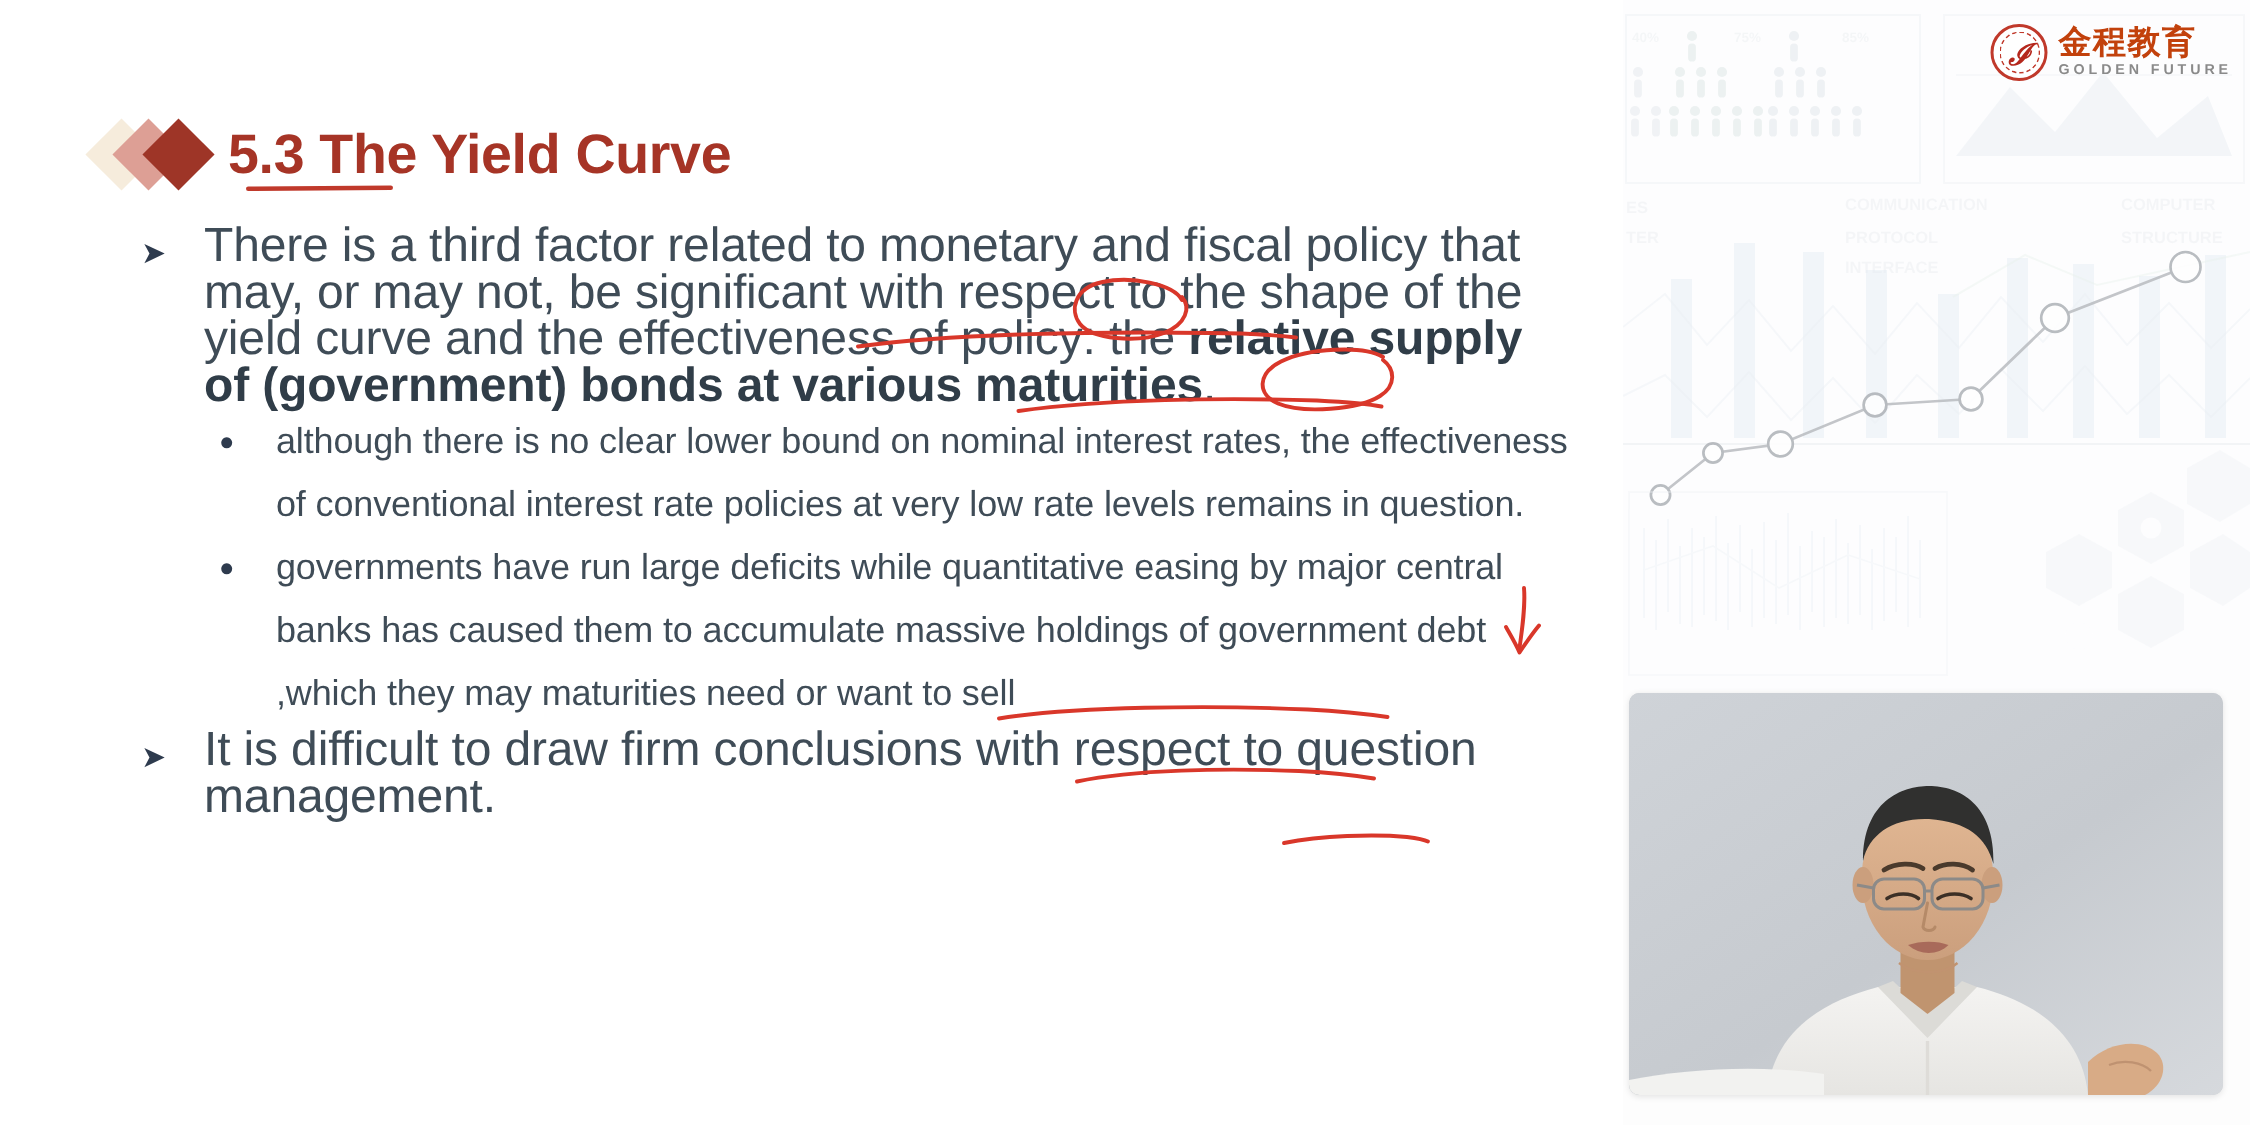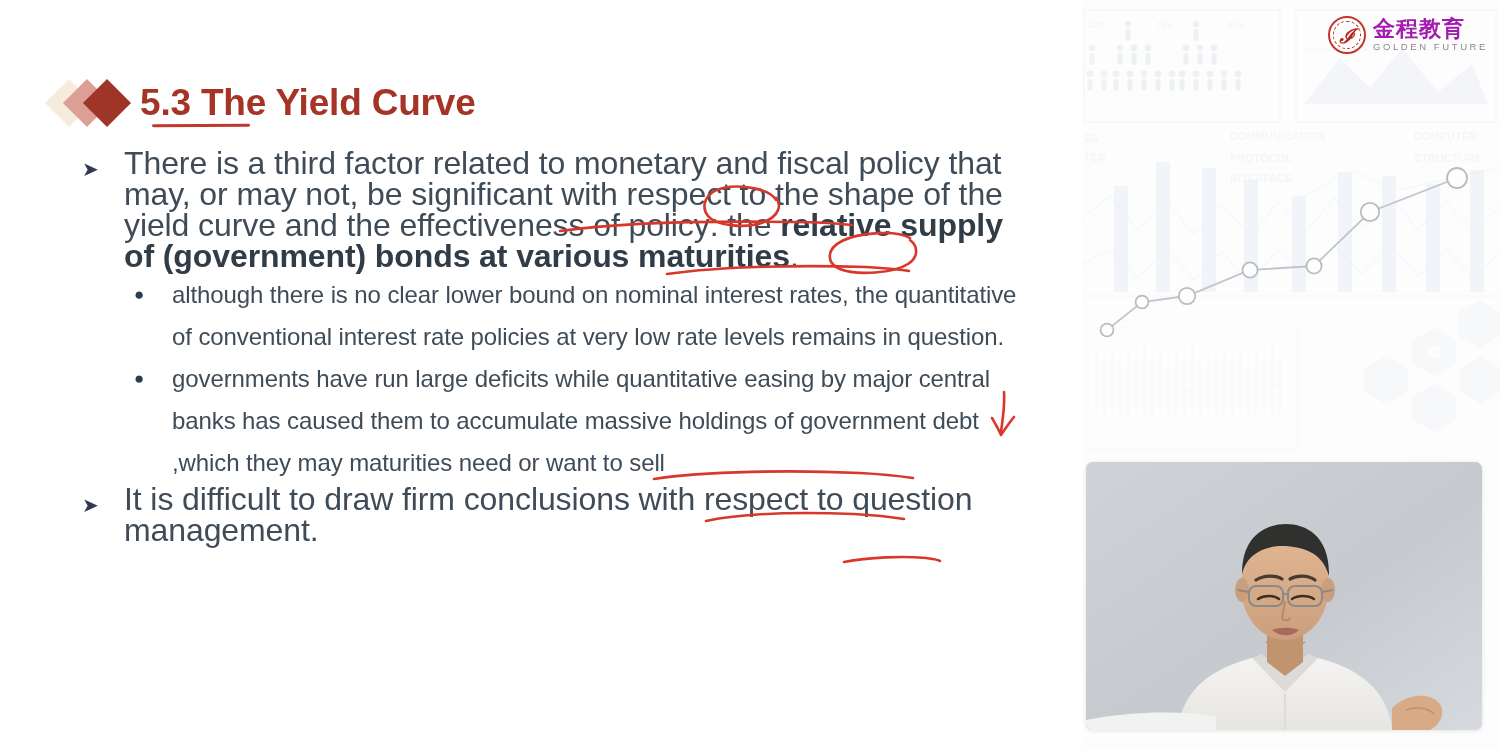--- a/index.html
+++ b/index.html
@@ -6,21 +6,21 @@
   html, body {
     width: 1500px; height: 750px;
     overflow: hidden;
     background: #ffffff;
     font-family: "Liberation Sans", sans-serif;
   }
   #root { position: relative; width: 1500px; height: 750px; background:#fff; }
 
   
   .slide {
-    position: absolute; left: 4px; top: 0;
+    position: absolute; left: 16px; top: 0;
     width: 1082px; height: 588px;
     background: #ffffff;
     overflow: hidden;
   }
 
   
   .title-row {
     position: absolute; left: 46px; top: 78px;
     display: flex; align-items: center;
   }
@@ -112,27 +112,27 @@
   }
   .logo-seal-g {
     position:absolute; left:0; top:0; width:100%; height:100%;
     display:flex; align-items:center; justify-content:center;
     font-family: "Liberation Serif", serif;
     font-style: italic; font-weight: bold;
     font-size: 20px; color: #b5281d;
   }
   .logo-words { line-height: 1; }
   .logo-cn {
-    font-size: 22px; font-weight: bold; color: #a21caf;
+    font-size: 22px; font-weight: bold; color: #c2410c;
     letter-spacing: 1px;
     font-family: "DejaVu Sans", sans-serif;
   }
   .logo-en {
     font-size: 9.5px; color: #8a8a8a; letter-spacing: 2.6px;
-    margin-top: 2px; font-weight: normal;
+    margin-top: 2px; font-weight: bold;
   }
 
   .video {
     position: absolute; left: 4px; top: 462px;
     width: 396px; height: 268px;
     border-radius: 7px;
     overflow: hidden;
     background: #c9cdd2;
     box-shadow: 0 1px 4px rgba(0,0,0,0.10);
   }
@@ -158,21 +158,21 @@
     <div class="body">
 
       <div class="lvl1">
         <div class="marker">➤</div>
         <div class="content"><span>There is a third factor related to monetary and fiscal policy that may, or may not, be significant with respect to the shape of the yield curve and the effectiveness of policy: the </span><b>relative supply of (government) bonds at various maturities</b><span>.</span></div>
       </div>
 
       <div class="lvl2wrap">
         <div class="lvl2">
           <div class="marker">●</div>
-          <div class="content">although there is no clear lower bound on nominal interest rates, the quantitative of conventional interest rate policies at very low rate levels remains in question.</div>
+          <div class="content">although there is no clear lower bound on nominal interest rates, the effectiveness of conventional interest rate policies at very low rate levels remains in question.</div>
         </div>
         <div class="lvl2">
           <div class="marker">●</div>
           <div class="content">governments have run large deficits while quantitative easing by major central banks has caused them to accumulate massive holdings of government debt ,which they may maturities need or want to sell</div>
         </div>
       </div>
 
       <div class="lvl1">
         <div class="marker">➤</div>
         <div class="content">It is difficult to draw firm conclusions with respect to question management.</div>

